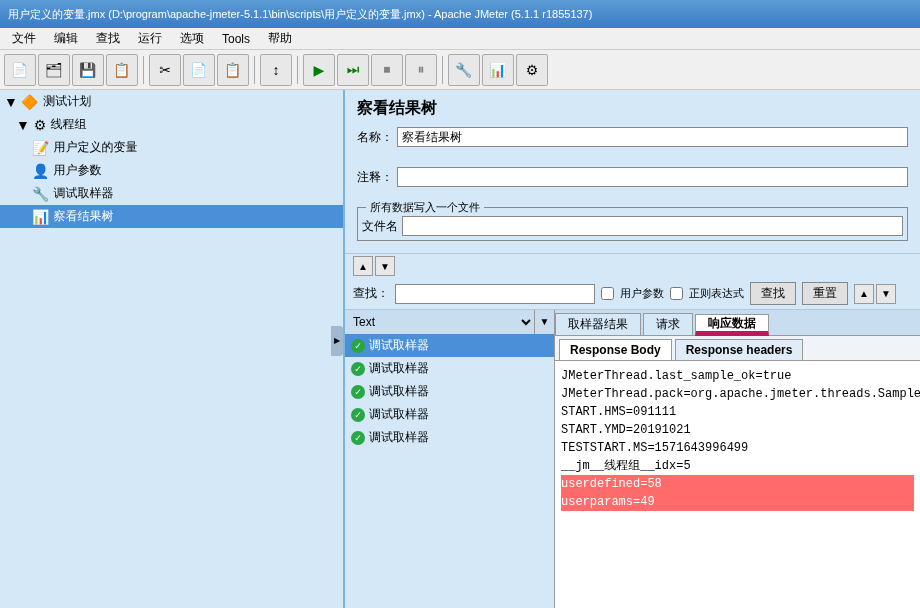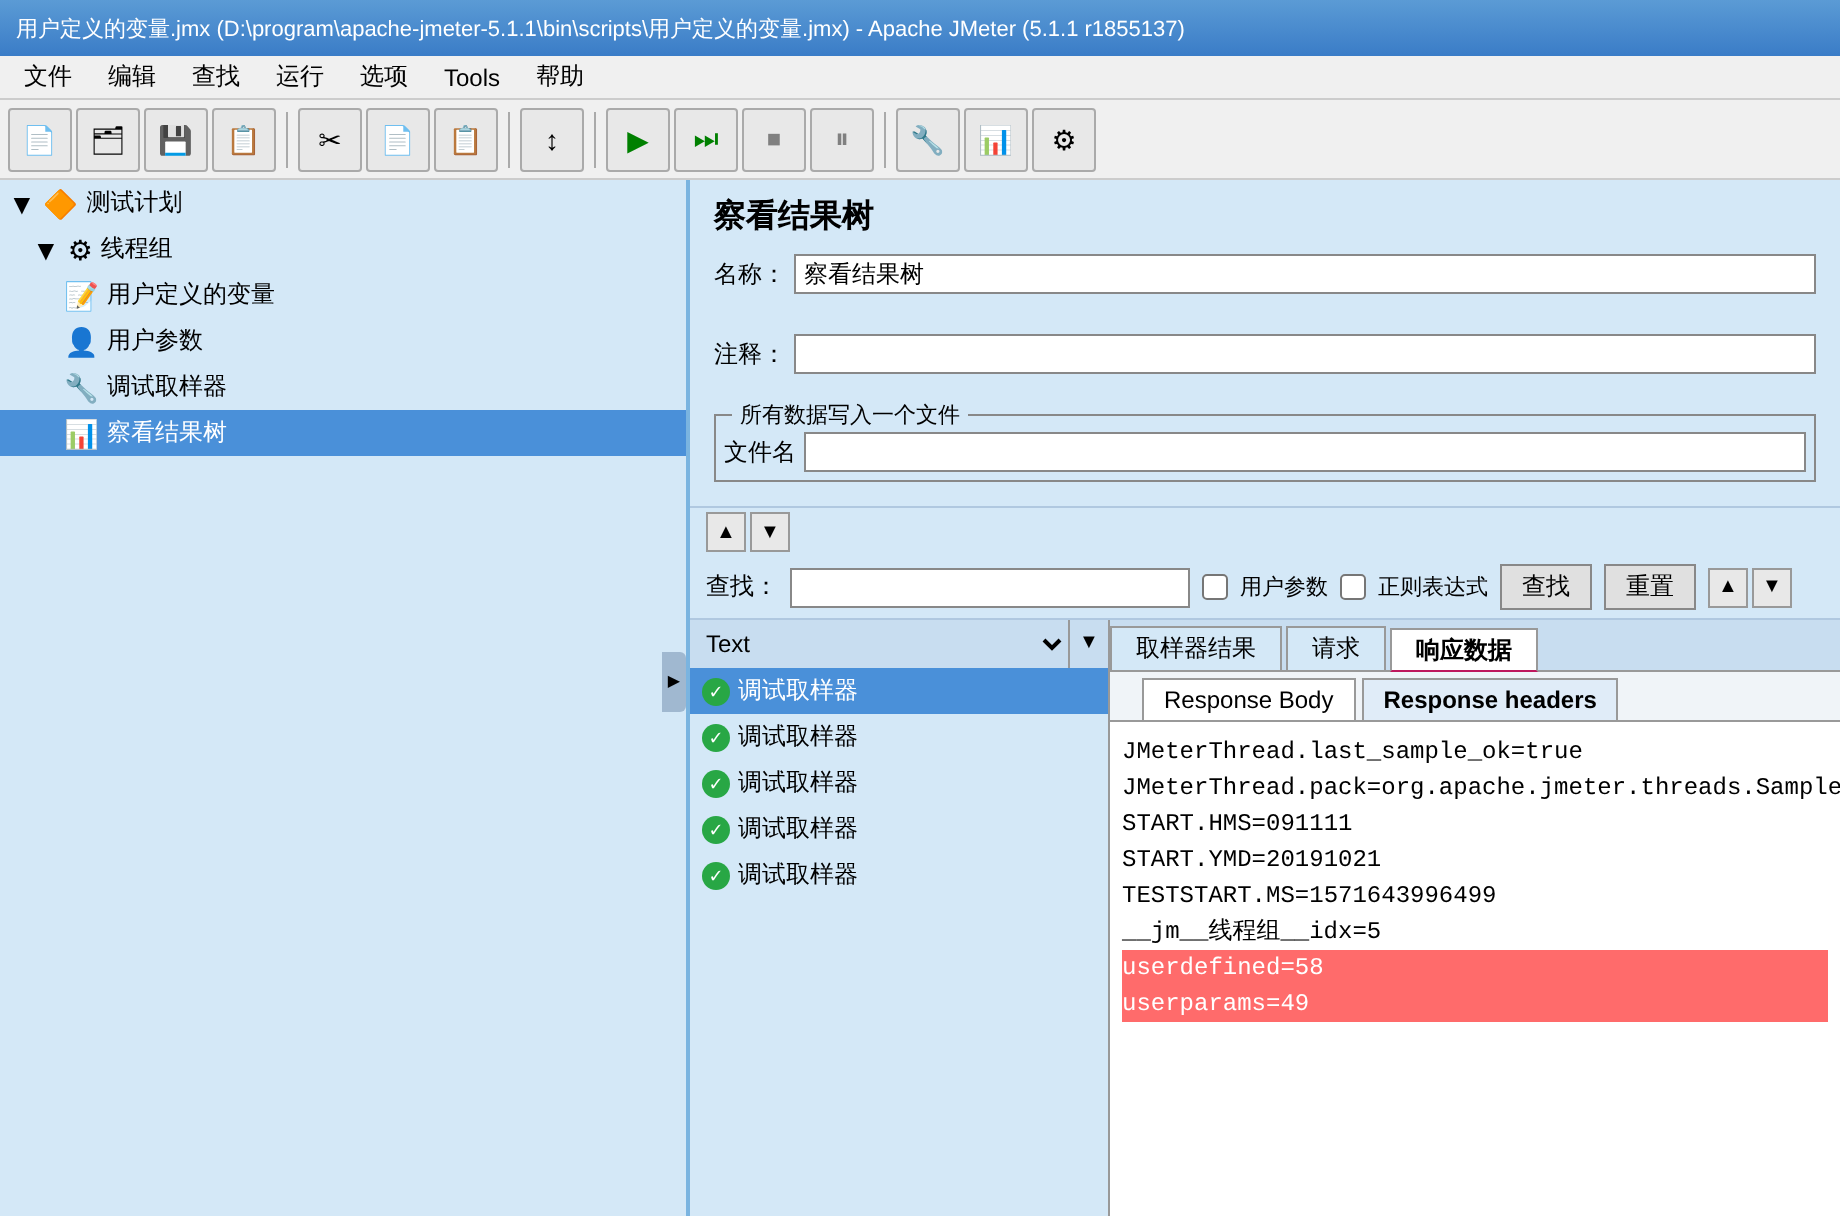--- a/index.html
+++ b/index.html
@@ -296,21 +296,21 @@
       cursor: pointer;
       font-size: 12px;
       height: 22px;
       display: flex;
       align-items: center;
       margin-right: 2px;
     }
     .tab.active {
       background: white;
       font-weight: bold;
-      border-bottom: 1px solid #be185d;
+      border-bottom: 5px solid #be185d;
       margin-bottom: -1px;
     }
 
     
     .sub-tab-bar {
       display: flex;
       background: #f0f4f8;
       border-bottom: 1px solid #999;
       padding: 3px 4px 0 4px;
       gap: 3px;
@@ -319,22 +319,21 @@
       padding: 3px 10px;
       border: 1px solid #999;
       background: #e0ecf8;
       cursor: pointer;
       font-size: 12px;
       border-bottom: none;
       font-weight: bold;
     }
     .sub-tab.active {
       background: white;
-      font-weight: normal;
-      margin-left: 12px;
+      font-weight: bold;
     }
 
     
     #response-content {
       flex: 1;
       background: white;
       padding: 6px;
       overflow-y: auto;
       font-size: 12px;
       font-family: 'Courier New', monospace;

